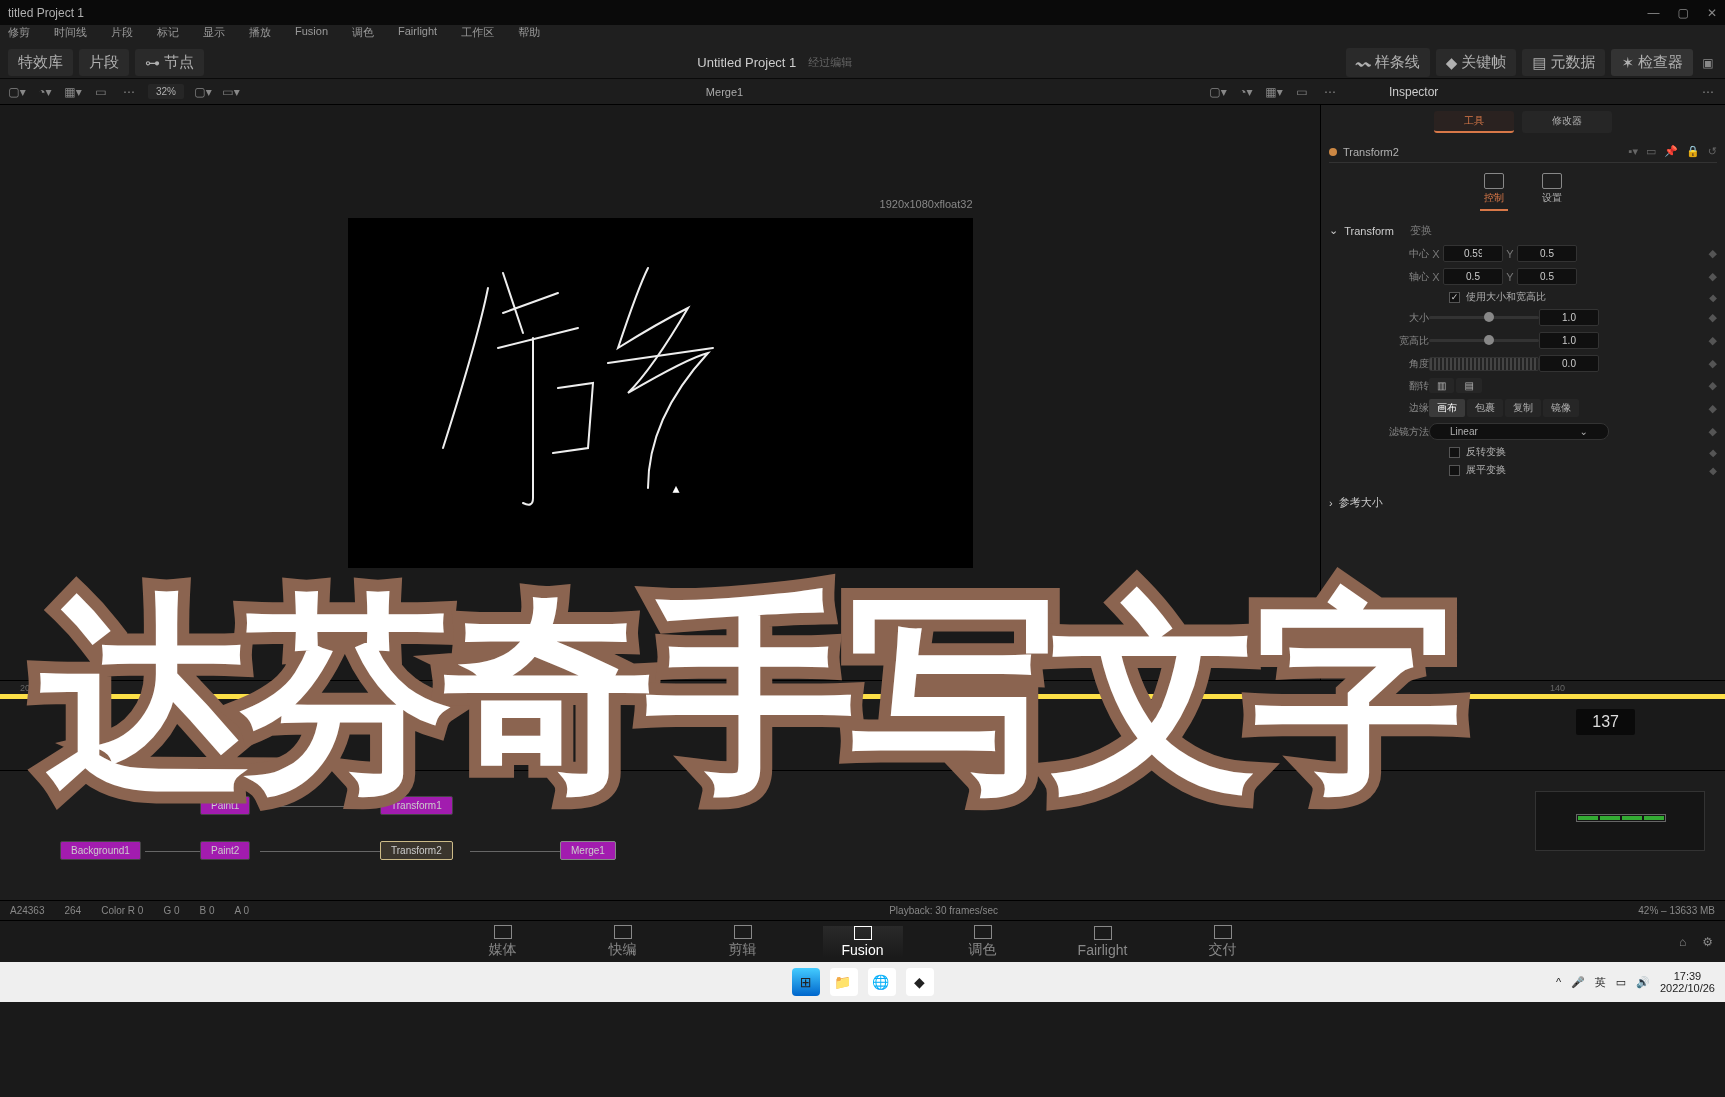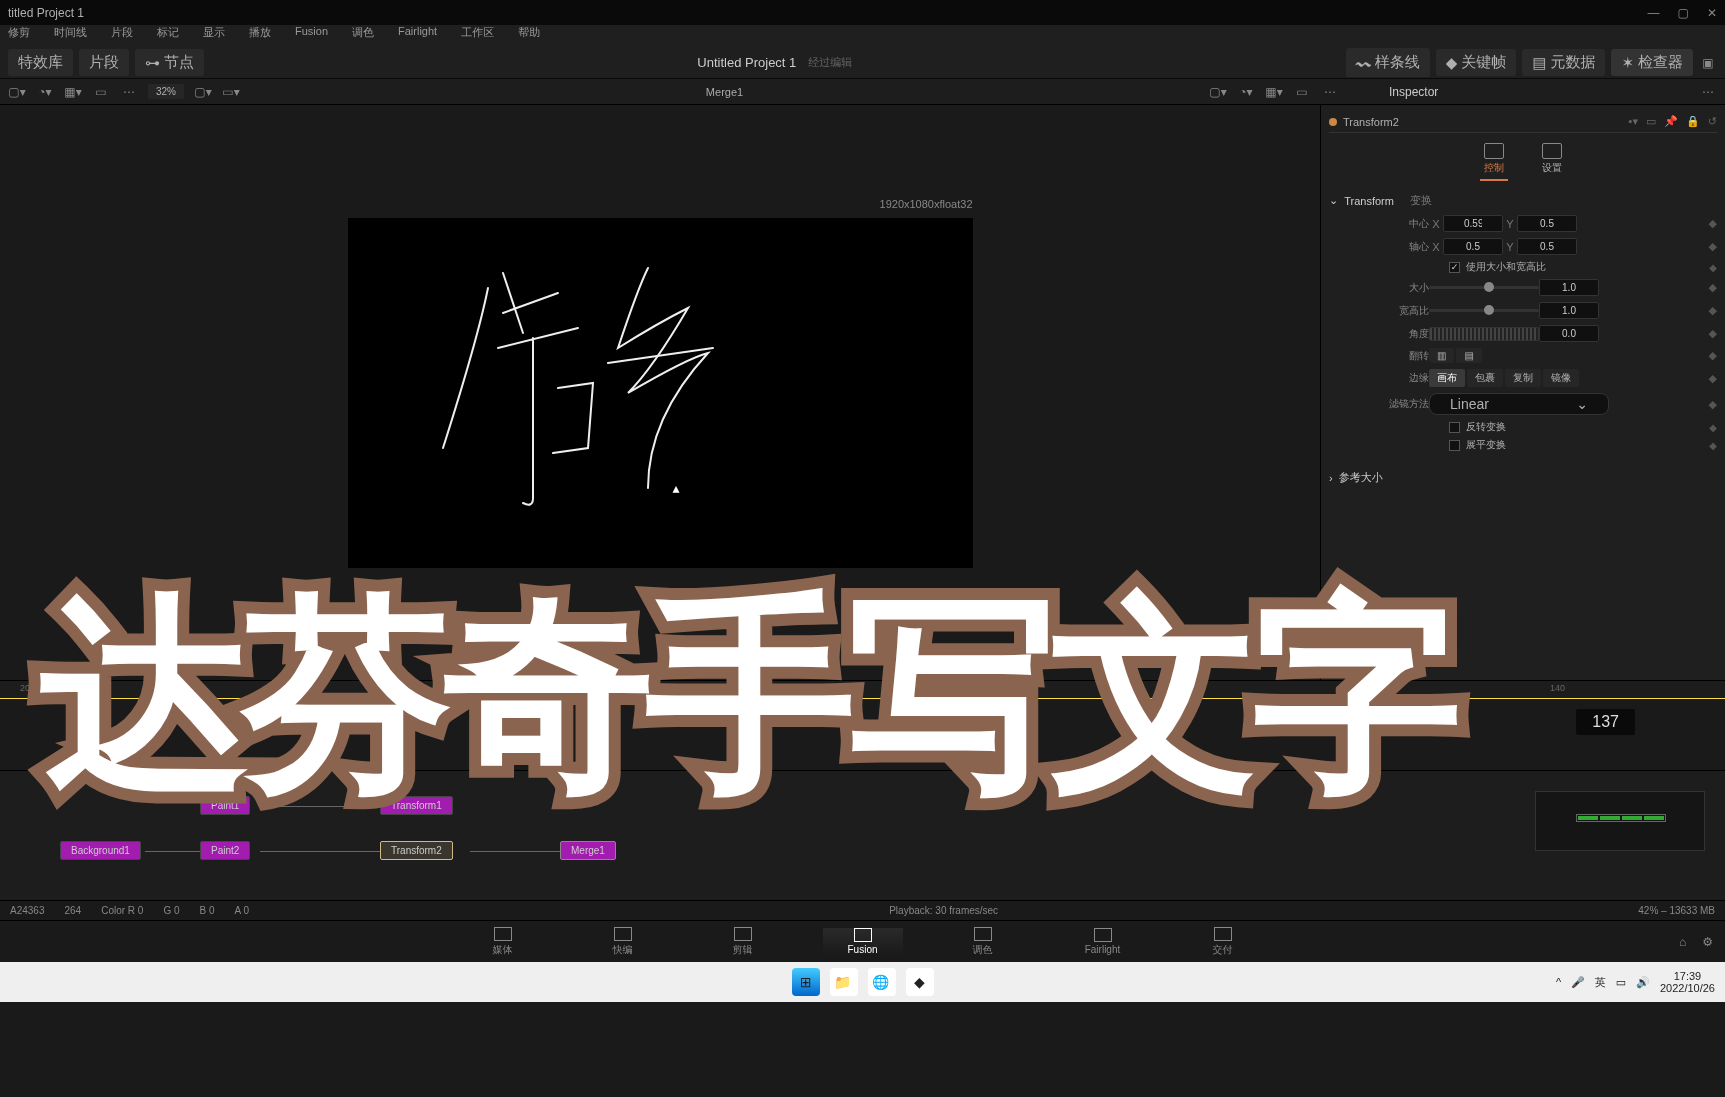--- a/index.html
+++ b/index.html
@@ -39,40 +39,40 @@
 .param-label { width:100px; text-align:right; color:#888; font-size:10px; }
 .param-xy { width:14px; text-align:center; color:#777; }
 .param-input { width:60px; background:#101010; border:1px solid #333; color:#ccc; padding:2px 20px; font-size:10px; text-align:center; border-radius:2px; }
 .param-dia { color:#555; margin-left:auto; cursor:pointer; }
 .slider-track { flex:1; height:3px; background:#333; position:relative; border-radius:2px; max-width:110px; }
 .slider-thumb { width:10px; height:10px; background:#888; border-radius:50%; position:absolute; top:-4px; left:50%; }
 .angle-wheel { flex:1; max-width:110px; height:14px; background:repeating-linear-gradient(90deg,#444 0 2px,#222 2px 4px); border:1px solid #333; border-radius:2px; }
 .btn-group { display:flex; gap:2px; }
 .mini-btn { background:#262626; padding:2px 8px; font-size:10px; border-radius:2px; }
 .mini-btn.active { background:#3a3a3a; color:#fff; }
-.select-box { flex:1; max-width:180px; background:#101010; border:1px solid #333; padding:2px 20px; border-radius:8px; display:flex; justify-content:space-between; align-items:center; font-size:14px; }
+.select-box { flex:1; max-width:180px; background:#101010; border:1px solid #333; padding:2px 20px; border-radius:8px; display:flex; justify-content:space-between; align-items:center; font-size:10px; }
 .checkbox-row { display:flex; align-items:center; gap:6px; padding:2px 0 2px 120px; font-size:10px; }
 .cb { width:11px; height:11px; border:1px solid #555; background:#111; }
 .cb.checked::after { content:"✓"; color:#ccc; font-size:9px; display:block; text-align:center; line-height:9px; }
 .timeline-area { height:90px; background:#1a1a1a; border-top:1px solid #000; position:relative; }
-.ruler { height:18px; background:#1d1d1d; border-bottom:1px solid #fde047; position:relative; }
+.ruler { height:18px; background:#1d1d1d; border-bottom:5px solid #fde047; position:relative; }
 .ruler-tick { position:absolute; top:2px; font-size:9px; color:#666; }
 .frame-readout { position:absolute; right:90px; top:28px; background:#0a0a0a; padding:4px 16px; font-size:16px; color:#ddd; border-radius:2px; }
 .node-graph { height:130px; background:#1d1d1d; border-top:1px solid #000; position:relative; }
 .graph-node { position:absolute; background:#a21caf; border:1px solid #444; border-radius:2px; padding:3px 10px; font-size:10px; color:#ccc; }
 .graph-node.sel { border-color:#cb8; background:#3a352d; }
 .graph-node.merge { border-color:#888; }
 .wire { position:absolute; height:1px; background:#666; }
 .minimap { position:absolute; right:20px; top:20px; width:170px; height:60px; background:#151515; border:1px solid #333; }
 .minimap-view { position:absolute; top:22px; left:40px; width:90px; height:8px; border:1px solid #666; display:flex; }
 .minimap-view span{ flex:1; background:#3a3; margin:1px; }
 .status-bar { height:20px; background:#1a1a1a; display:flex; align-items:center; padding:0 10px; gap:20px; font-size:10px; color:#888; border-top:1px solid #000; }
 .status-bar .fill { flex:1; }
 .page-tabs { height:42px; background:#1a1a1a; display:flex; align-items:center; justify-content:center; gap:40px; border-top:1px solid #000; }
-.page-tab { display:flex; flex-direction:column; align-items:center; gap:2px; font-size:10px; color:#888; width:80px; cursor:pointer; }
+.page-tab { display:flex; flex-direction:column; align-items:center; gap:2px; font-size:14px; color:#888; width:80px; cursor:pointer; }
 .page-tab.active { color:#fff; background:linear-gradient(#2a2a2a,#1a1a1a); }
 .page-tab .pico { width:18px; height:14px; border:1px solid currentColor; }
 .page-corner { position:absolute; right:12px; display:flex; gap:16px; color:#888; }
 .taskbar { height:40px; background:#efefef; display:flex; align-items:center; justify-content:center; gap:10px; color:#222; }
 .taskbar .tray { position:absolute; right:10px; display:flex; align-items:center; gap:10px; font-size:11px; }
 .taskbar .ticon { width:28px; height:28px; background:#fff; border-radius:4px; display:flex; align-items:center; justify-content:center; font-size:14px; }
 .overlay-text { position:absolute; top:590px; left:40px; right:40px; font-size:210px; font-weight:900; color:#fff; letter-spacing:-8px; line-height:1; -webkit-text-stroke:24px #8b6450; paint-order:stroke fill; z-index:100; white-space:nowrap; pointer-events:none; }
 svg.stroke { position:absolute; top:0; left:0; }
 </style>
 </head>
@@ -158,20 +158,24 @@
           <path d="M210 170 L245 165 L240 230 L205 235"></path>
           <path d="M300 50 Q290 70 270 130 Q310 105 340 90 Q305 150 280 175 Q340 140 360 135 Q300 200 300 270"></path>
           <path d="M260 145 L365 130"></path>
         </g>
       </svg>
       <div style="position:absolute;left:325px;top:262px;color:#fff;font-size:14px">▴</div>
     </div>
   </div>
 
   <div class="inspector">
+    <div class="insp-tabs">
+      <div class="insp-tab active">工具</div>
+      <div class="insp-tab">修改器</div>
+    </div>
     <div class="node-header">
       <span class="node-dot"></span>
       <span>Transform2</span>
       <div class="node-icons">
         <span>▪▾</span>
         <span>▭</span>
         <span>📌</span>
         <span>🔒</span>
         <span>↺</span>
       </div>

